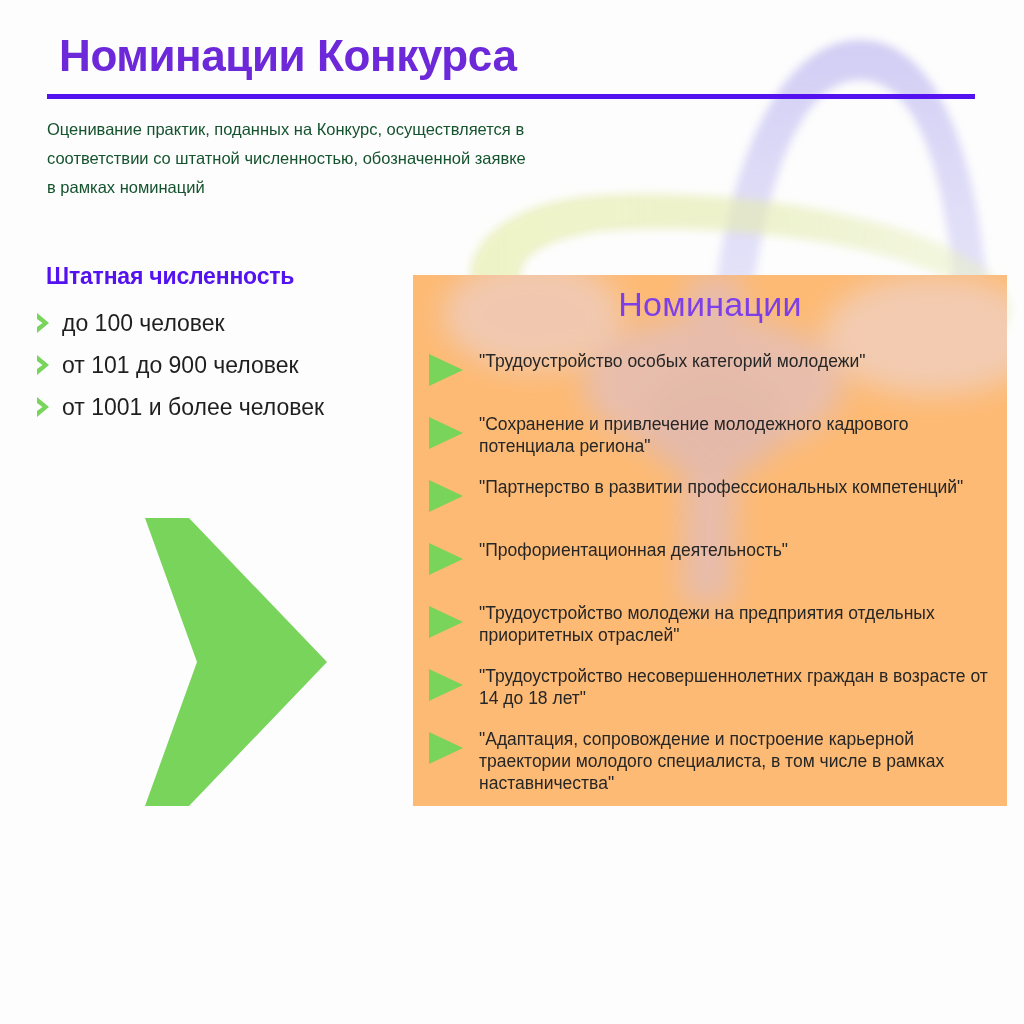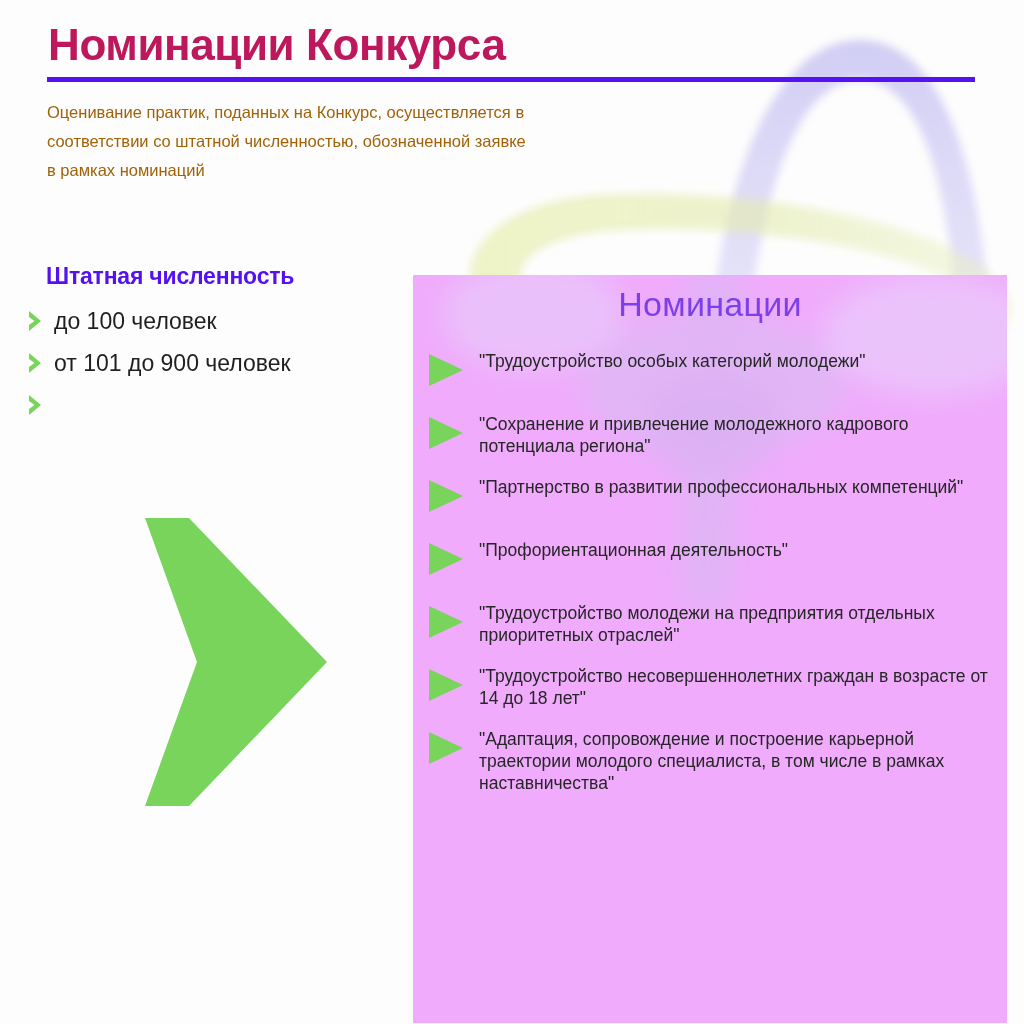--- a/index.html
+++ b/index.html
@@ -33,60 +33,60 @@
 
   
   .header {
     position: absolute;
     left: 47px;
     top: 18px;
     width: 930px;
     z-index: 3;
   }
   .page-title {
-    margin: 1px;
+    margin: 12px;
     font-size: 44px;
     line-height: 52px;
     font-weight: 700;
     letter-spacing: -0.4px;
-    color: #be185d;
+    color: #6d28d9;
     white-space: nowrap;
   }
   .title-rule {
     margin-top: 6px;
     width: 928px;
     height: 5px;
     background: #5412F0;
   }
   .intro {
     margin: 16px 0 0 0;
     width: 480px;
     font-size: 16.5px;
     line-height: 29px;
-    color: #a16207;
+    color: #14532d;
   }
 
   
   .left-col {
     position: absolute;
     left: 22px;
     top: 263px;
     width: 400px;
     z-index: 3;
   }
   .left-heading {
     margin: 0 0 10px 24px;
     font-size: 23px;
     font-weight: 700;
     color: #5412F0;
     letter-spacing: -0.2px;
   }
   .staff-list {
     list-style: none;
-    margin: 4px;
+    margin: 12px;
     padding: 0;
   }
   .staff-item {
     display: flex;
     align-items: center;
     gap: 10px;
     height: 42px;
   }
   .chev-outline {
     flex: 0 0 auto;
@@ -110,22 +110,22 @@
     height: 288px;
     z-index: 3;
   }
 
   
   .panel {
     position: absolute;
     left: 413px;
     top: 275px;
     width: 594px;
-    height: 748px;
-    background: #f0abfc;
+    height: 531px;
+    background: #fdba74;
     z-index: 2;
     overflow: hidden;
   }
   .panel-texture {
     position: absolute;
     inset: 0;
     pointer-events: none;
   }
   .panel-inner {
     position: relative;
@@ -232,20 +232,21 @@
           <path d="M3 2 L15 12 L3 22 L3 16 L8.5 12 L3 8 Z" fill="#78D45A"></path>
         </svg>
         <span class="staff-label">от 101 до 900 человек</span>
       </li>
 
 
       <li class="staff-item">
         <svg class="chev-outline" viewBox="0 0 18 24" aria-hidden="true">
           <path d="M3 2 L15 12 L3 22 L3 16 L8.5 12 L3 8 Z" fill="#78D45A"></path>
         </svg>
+        <span class="staff-label">от 1001 и более человек</span>
       </li>
 
     </ul>
   </div>
 
   <svg class="big-arrow" viewBox="0 0 182 288" aria-hidden="true">
     <path d="M0 0 L44 0 L182 144 L44 288 L0 288 L52 144 Z" fill="#78D45A"></path>
   </svg>
 
   <div class="panel">

